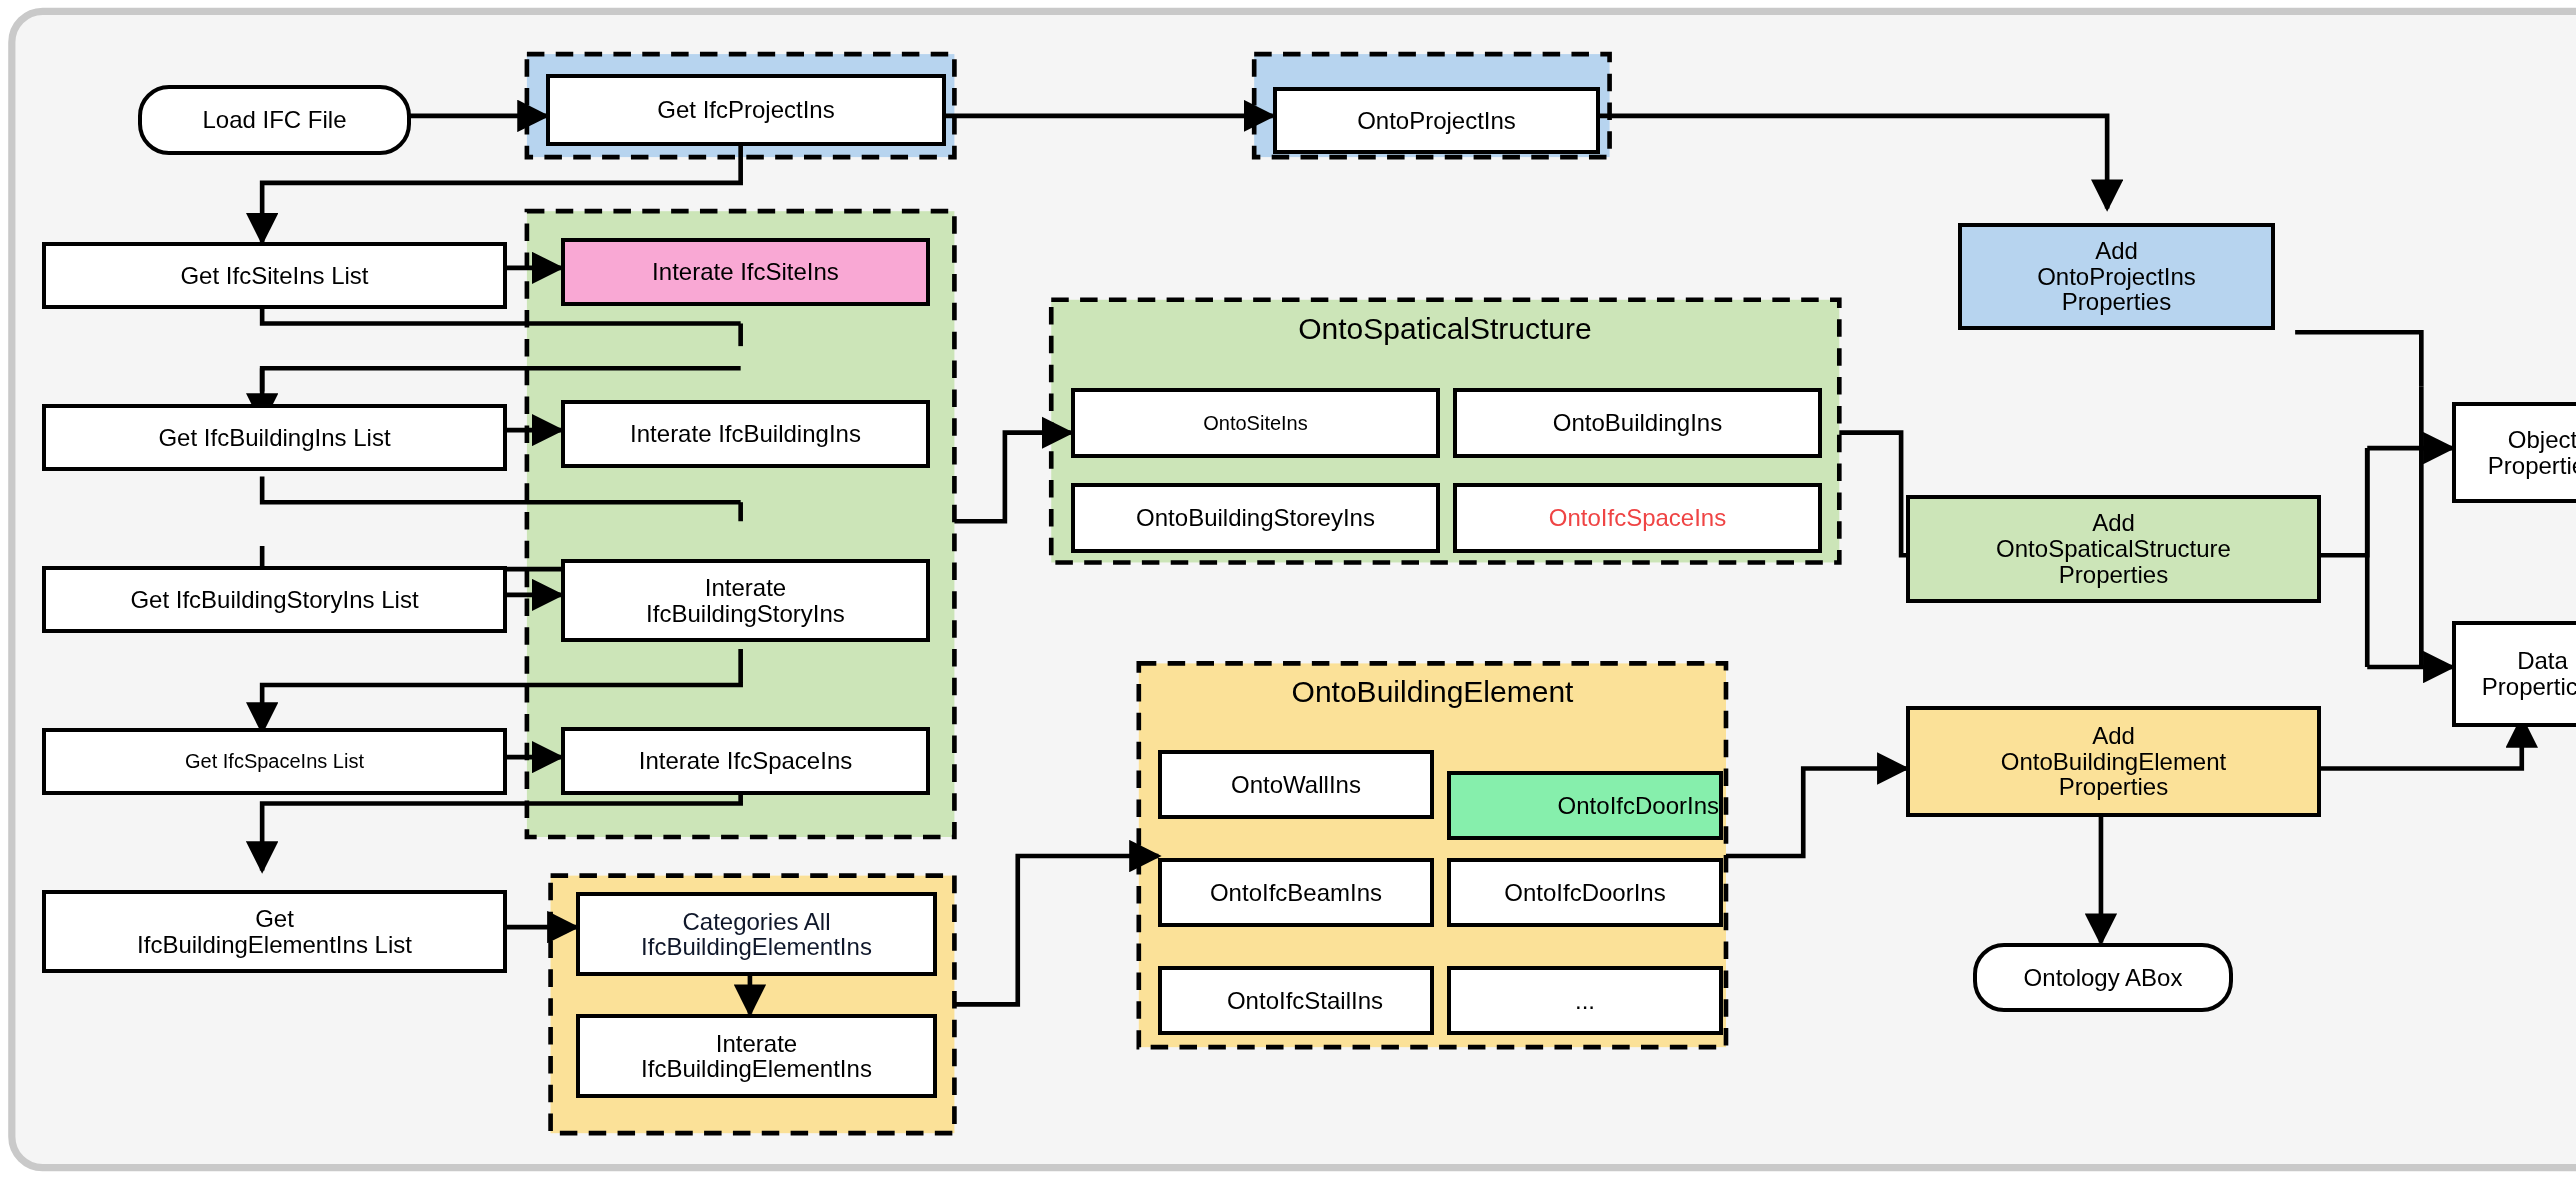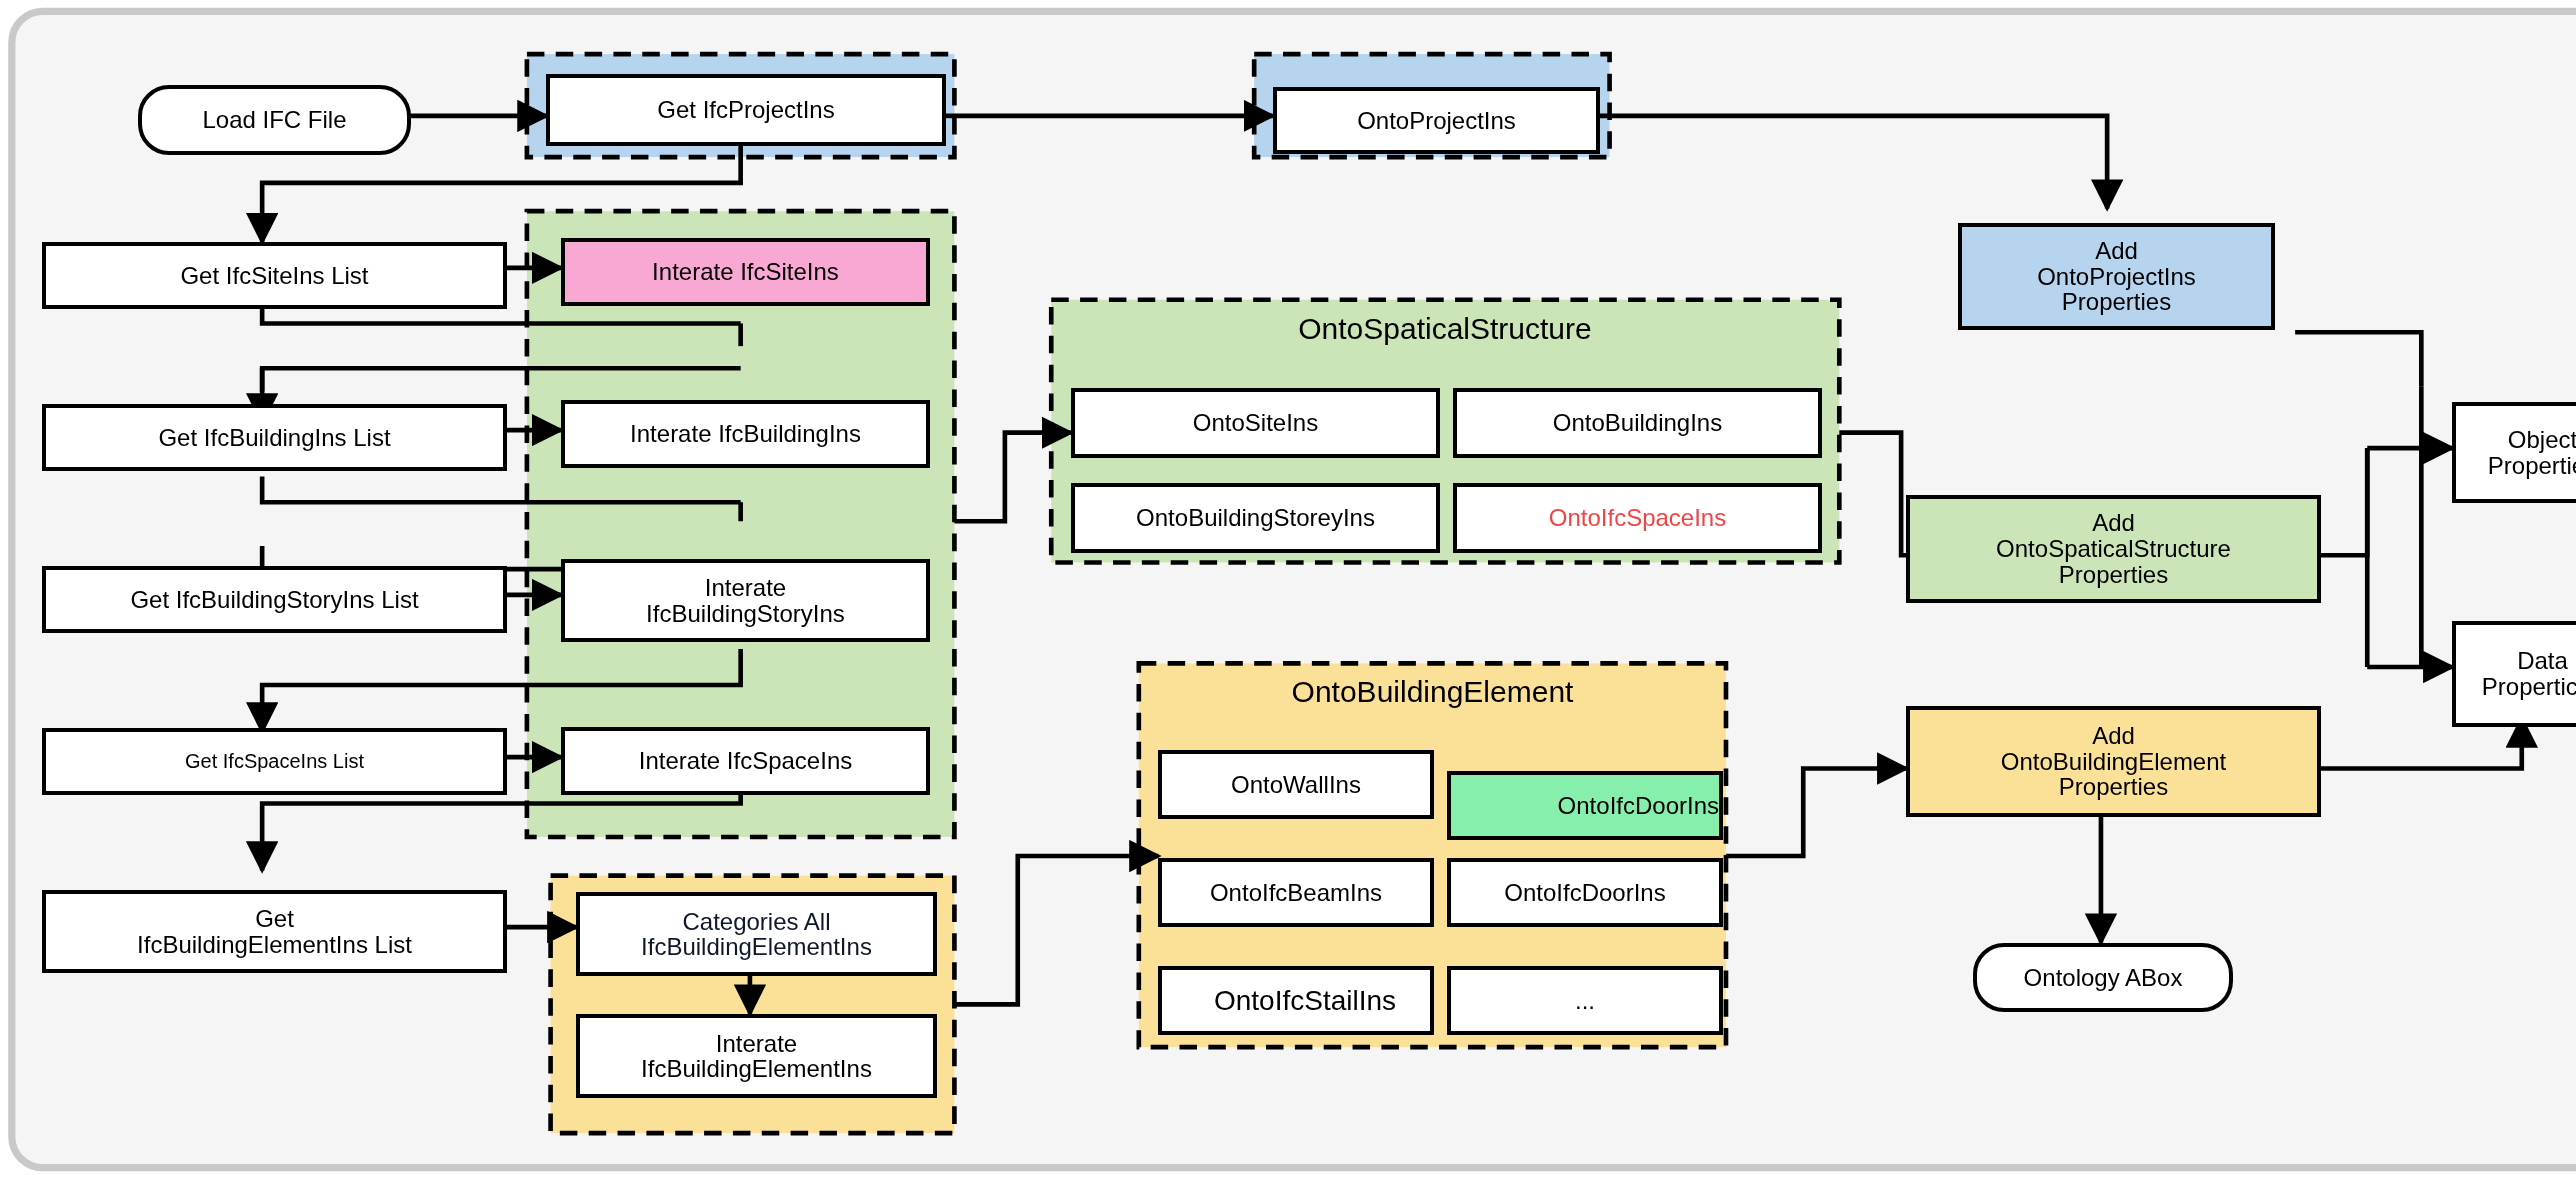--- a/index.html
+++ b/index.html
@@ -148,21 +148,21 @@
   </div>
   <div style="position:absolute;left:576px;top:1014px;width:353px;height:76px;background:#fff;border:4.6px solid #000;display:flex;align-items:center;justify-content:center;">
     <span class="node-label" style="font-size:24px;color:#000;white-space:pre-line;text-align:center;line-height:1.05;">Interate
 IfcBuildingElementIns</span>
   </div>
 
   <div style="position:absolute;left:1051px;top:312px;width:788px;text-align:center;">
     <span class="node-label" style="font-size:30px;color:#000;">OntoSpaticalStructure</span>
   </div>
   <div style="position:absolute;left:1071px;top:388px;width:361px;height:62px;background:#fff;border:4.6px solid #000;display:flex;align-items:center;justify-content:center;">
-    <span class="node-label" style="font-size:24px;color:#000;text-align:center;">OntoSiteIns</span>
+    <span class="node-label" style="font-size:20px;color:#000;text-align:center;">OntoSiteIns</span>
   </div>
   <div style="position:absolute;left:1453px;top:388px;width:361px;height:62px;background:#fff;border:4.6px solid #000;display:flex;align-items:center;justify-content:center;">
     <span class="node-label" style="font-size:24px;color:#000;text-align:center;">OntoBuildingIns</span>
   </div>
   <div style="position:absolute;left:1071px;top:483px;width:361px;height:62px;background:#fff;border:4.6px solid #000;display:flex;align-items:center;justify-content:center;">
     <span class="node-label" style="font-size:24px;color:#000;text-align:center;">OntoBuildingStoreyIns</span>
   </div>
   <div style="position:absolute;left:1453px;top:483px;width:361px;height:62px;background:#fff;border:4.6px solid #000;display:flex;align-items:center;justify-content:center;">
     <span class="node-label" style="font-size:24px;color:#ef4444;text-align:center;">OntoIfcSpaceIns</span>
   </div>
@@ -176,21 +176,21 @@
   <div style="position:absolute;left:1447px;top:771px;width:268px;height:61px;background:#86efac;border:4.6px solid #000;display:flex;align-items:center;justify-content:flex-end;">
     <span class="node-label" style="font-size:24px;color:#000;text-align:center;">OntoIfcDoorIns</span>
   </div>
   <div style="position:absolute;left:1158px;top:858px;width:268px;height:61px;background:#fff;border:4.6px solid #000;display:flex;align-items:center;justify-content:center;">
     <span class="node-label" style="font-size:24px;color:#000;text-align:center;">OntoIfcBeamIns</span>
   </div>
   <div style="position:absolute;left:1447px;top:858px;width:268px;height:61px;background:#fff;border:4.6px solid #000;display:flex;align-items:center;justify-content:center;">
     <span class="node-label" style="font-size:24px;color:#000;text-align:center;">OntoIfcDoorIns</span>
   </div>
   <div style="position:absolute;left:1158px;top:966px;width:268px;height:61px;background:#fff;border:4.6px solid #000;display:flex;align-items:center;justify-content:center;">
-    <span class="node-label" style="font-size:28px;color:#000;text-align:left;margin-left:18px;">OntoIfcStailIns</span>
+    <span class="node-label" style="font-size:24px;color:#000;text-align:left;margin-left:18px;">OntoIfcStailIns</span>
   </div>
   <div style="position:absolute;left:1447px;top:966px;width:268px;height:61px;background:#fff;border:4.6px solid #000;display:flex;align-items:center;justify-content:center;">
     <span class="node-label" style="font-size:24px;color:#000;text-align:center;">...</span>
   </div>
 
   <div style="position:absolute;left:1958px;top:223px;width:309px;height:99px;background:#b7d4ef;border:4.6px solid #000;display:flex;align-items:center;justify-content:center;">
     <span class="node-label" style="font-size:24px;color:#000;white-space:pre-line;text-align:center;line-height:1.08;">Add
 OntoProjectIns
 Properties</span>
   </div>

